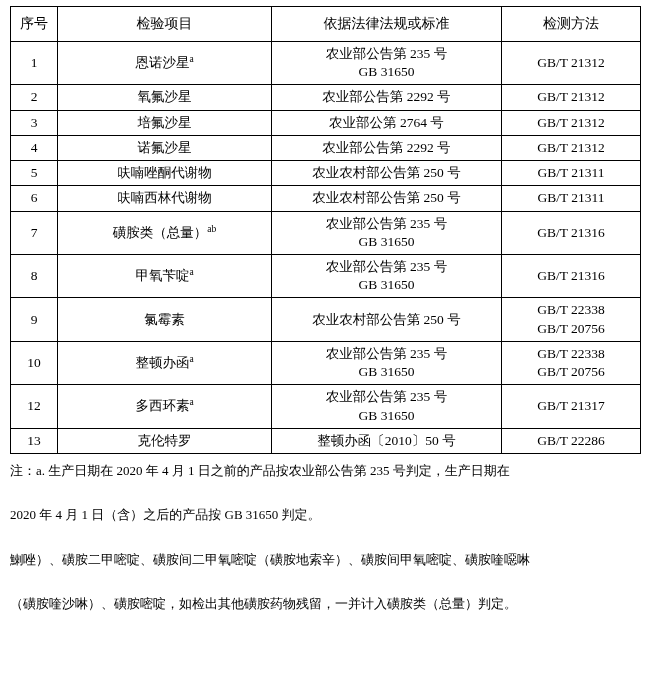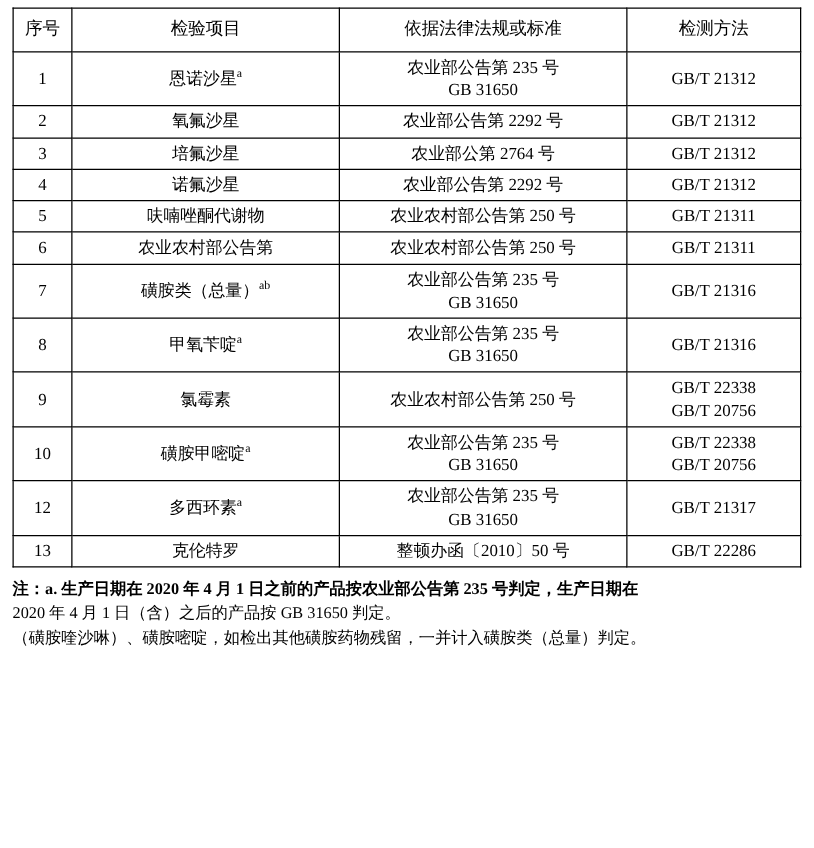--- a/index.html
+++ b/index.html
@@ -60,27 +60,27 @@
     margin-top: 7px;
     font-size: 13px;
     line-height: 1.5;
     text-align: justify;
   }
   .notes .lead {
     display: inline;
   }
   .note-a {
     text-indent: 0;
-    font-weight: bold;
   }
   .note-b {
     text-indent: 17px;
   }
   .note-cont {
     text-indent: 0;
+    margin-top: 25px;
   }
 </style>
 </head>
 <body>
 
 <div class="page">
 
   <table class="spec">
     <colgroup>
       <col class="c-no">
@@ -143,21 +143,21 @@
           <td class="item"><span>呋喃唑酮代谢物</span></td>
           <td class="std twoline">
             <span>农业农村部公告第 250 号</span>
           </td>
           <td class="meth twoline">
             <span>GB/T 21311</span>
           </td>
         </tr>
         <tr>
           <td class="no">6</td>
-          <td class="item"><span>农业农村部公告第</span></td>
+          <td class="item"><span>呋喃西林代谢物</span></td>
           <td class="std twoline">
             <span>农业农村部公告第 250 号</span>
           </td>
           <td class="meth twoline">
             <span>GB/T 21311</span>
           </td>
         </tr>
         <tr>
           <td class="no">7</td>
           <td class="item"><span>磺胺类（总量）</span><span class="sup">ab</span></td>
@@ -186,21 +186,21 @@
           <td class="std twoline">
             <span>农业农村部公告第 250 号</span>
           </td>
           <td class="meth twoline">
             <span>GB/T 22338</span>
             <span>GB/T 20756</span>
           </td>
         </tr>
         <tr>
           <td class="no">10</td>
-          <td class="item"><span>磺胺甲嘧啶</span><span class="sup">a</span></td>
+          <td class="item"><span>整顿办函</span><span class="sup">a</span></td>
           <td class="std twoline">
             <span>农业部公告第 235 号</span>
             <span>GB 31650</span>
           </td>
           <td class="meth twoline">
             <span>GB/T 22338</span>
             <span>GB/T 20756</span>
           </td>
         </tr>
         <tr>
@@ -223,16 +223,17 @@
           <td class="meth twoline">
             <span>GB/T 22286</span>
           </td>
         </tr>
       </tbody>
   </table>
 
   <div class="notes">
     <div class="note-a"><span class="lead">注：</span><span>a. 生产日期在 2020 年 4 月 1 日之前的产品按农业部公告第 235 号判定，生产日期在</span></div>
     <div class="note-cont">2020 年 4 月 1 日（含）之后的产品按 GB 31650 判定。</div>
+    <div class="note-cont">鯻唑）、磺胺二甲嘧啶、磺胺间二甲氧嘧啶（磺胺地索辛）、磺胺间甲氧嘧啶、磺胺喹噁啉</div>
     <div class="note-cont">（磺胺喹沙啉）、磺胺嘧啶，如检出其他磺胺药物残留，一并计入磺胺类（总量）判定。</div>
   </div>
 
 </div>
 
 </body></html>

